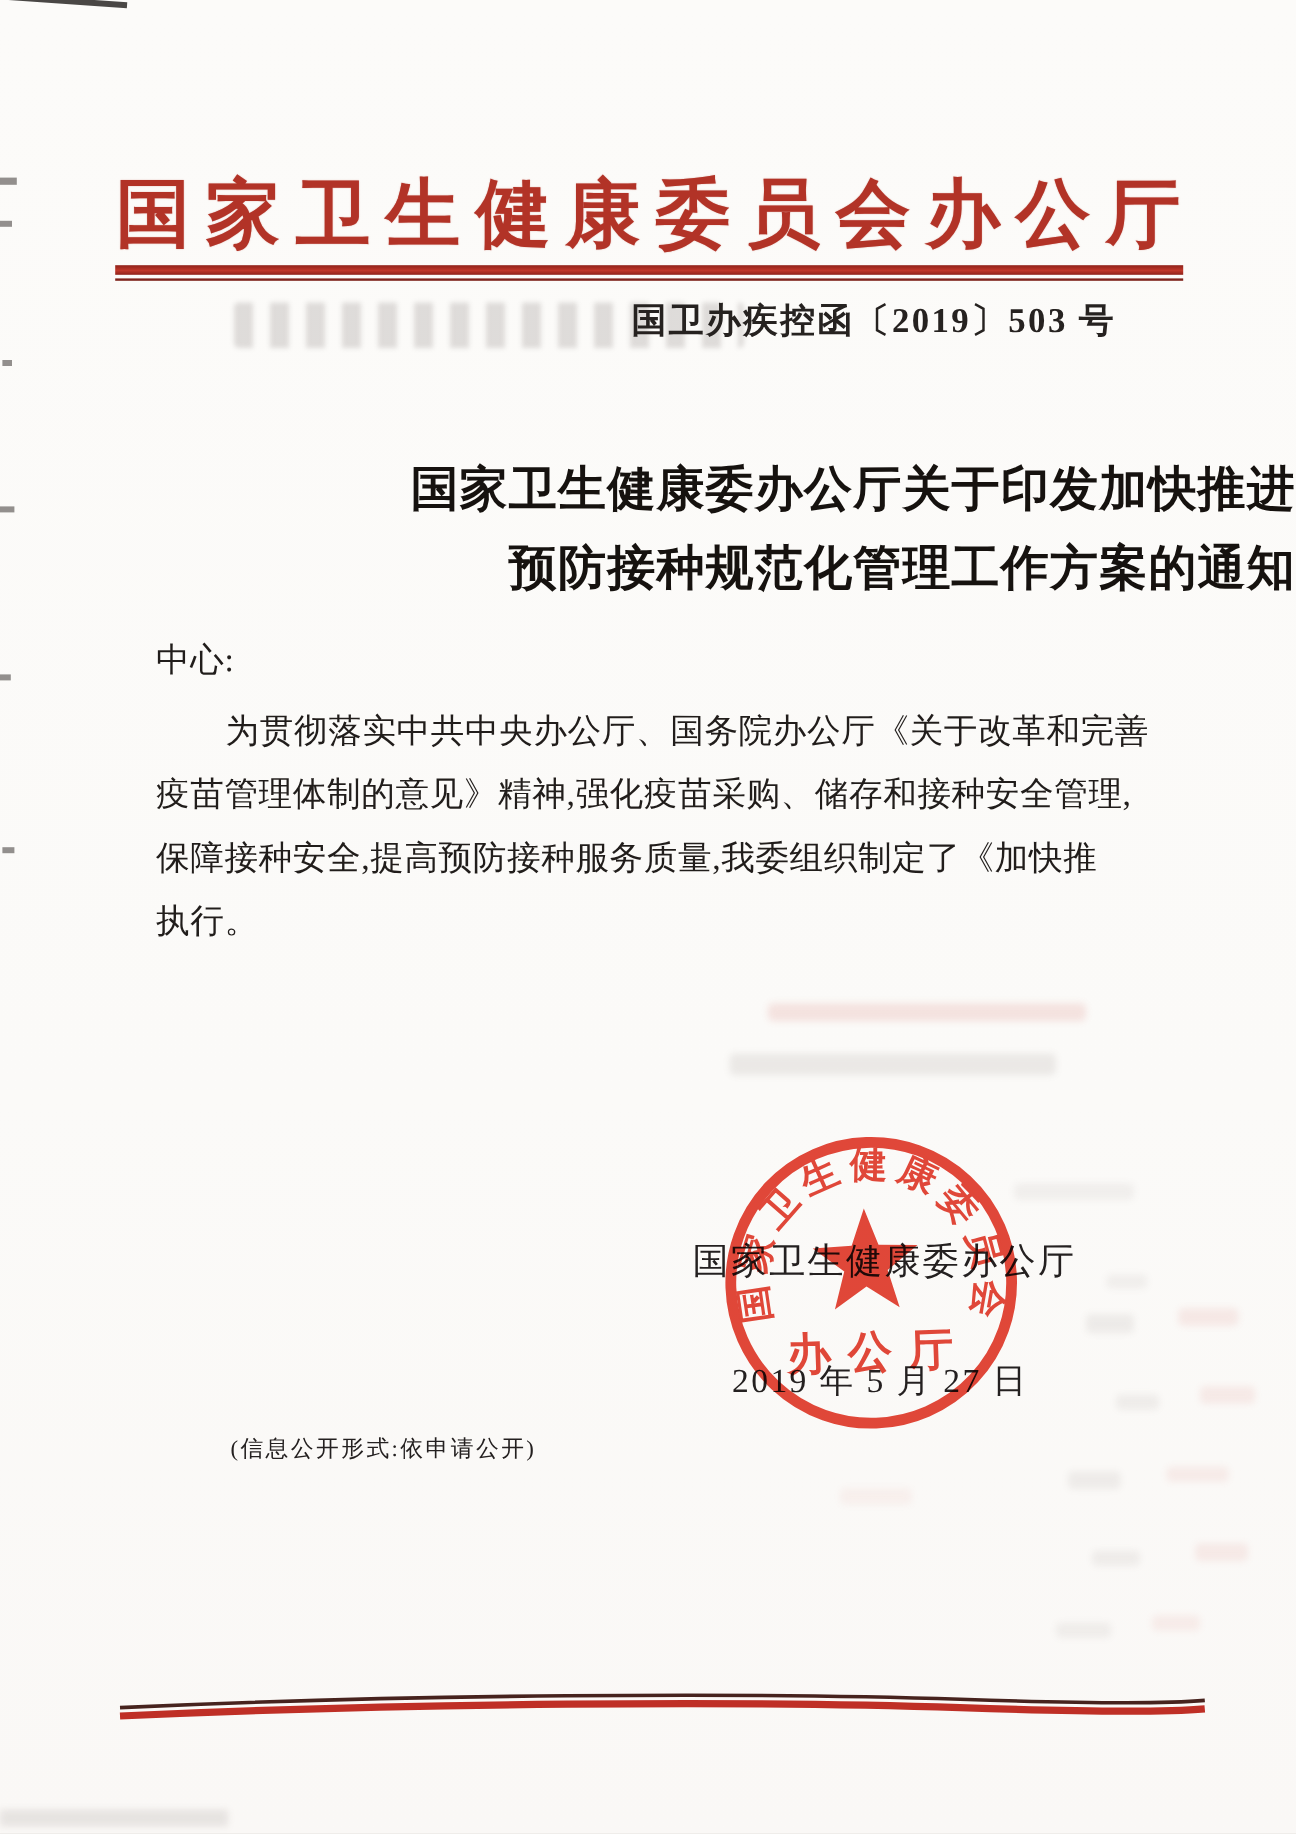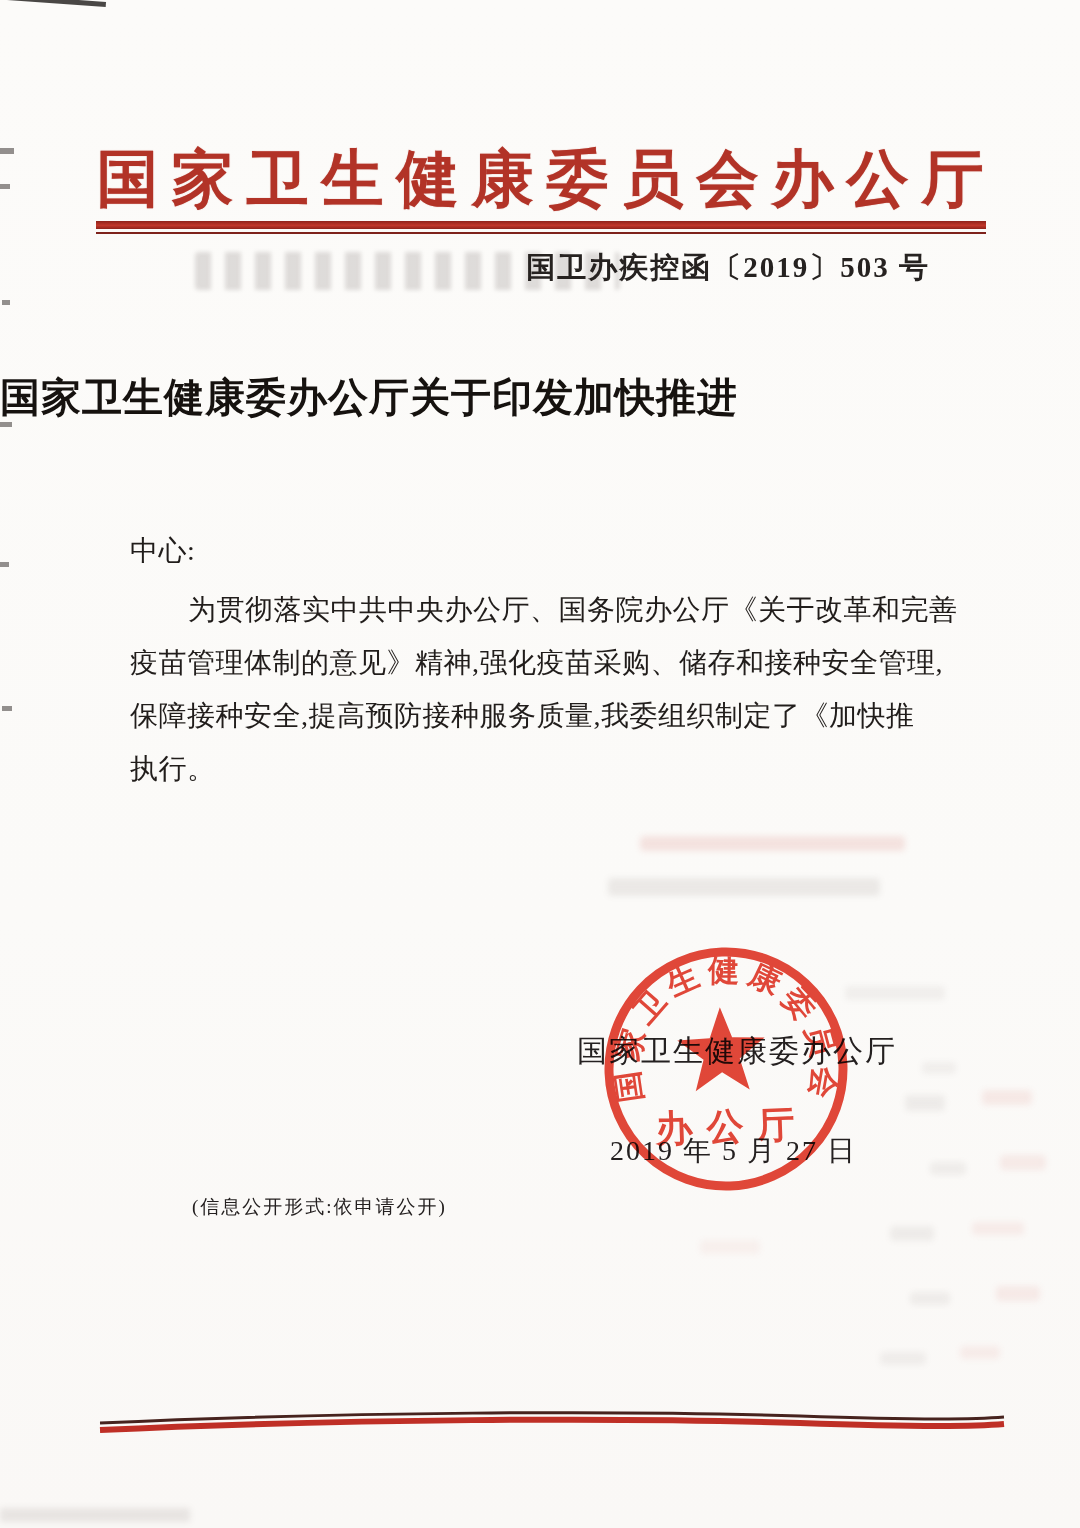--- a/index.html
+++ b/index.html
@@ -23,22 +23,22 @@
   .rule .rule-thick{height:8px;background:linear-gradient(180deg,#8f221a,#c0372a 55%,#8f221a);}
   .rule .rule-thin{height:2px;margin-top:3px;background:#7e231c;}
   
   .doc-number{
     position:absolute;top:248px;right:150px;
     font-size:29px;letter-spacing:2px;color:#262220;
     font-weight:bold;
   }
   
   .title{
-    position:absolute;top:365px;left:0;width:100%;
-    text-align:left;font-weight:bold;color:#16120f;
+    position:absolute;top:375px;left:0;width:100%;
+    text-align:right;font-weight:bold;color:#16120f;
     font-size:40px;line-height:66px;letter-spacing:1px;
   }
   
   .body{
     position:absolute;top:524px;left:130px;width:824px;
     font-size:28px;color:#211d1b;letter-spacing:0.5px;
   }
   .body .line{height:53px;line-height:53px;white-space:nowrap;}
   .body .indent{text-indent:58px;}
   .body .para-gap{margin-top:6px;}
@@ -101,20 +101,21 @@
     <div class="rule-thick"></div>
     <div class="rule-thin"></div>
   </div>
 
   <div class="smudge texty" style="left:195px;top:252px;width:425px;height:38px;"></div>
 
   <div class="doc-number">国卫办疾控函〔2019〕503 号</div>
 
   <div class="title">
     <div>国家卫生健康委办公厅关于印发加快推进</div>
+    <div>预防接种规范化管理工作方案的通知</div>
   </div>
 
   <div class="body">
     <div class="line">中心:</div>
     <div class="line indent para-gap">为贯彻落实中共中央办公厅、国务院办公厅《关于改革和完善</div>
     <div class="line">疫苗管理体制的意见》精神,强化疫苗采购、储存和接种安全管理,</div>
     <div class="line">保障接种安全,提高预防接种服务质量,我委组织制定了《加快推</div>
     <div class="line">执行。</div>
   </div>
 

